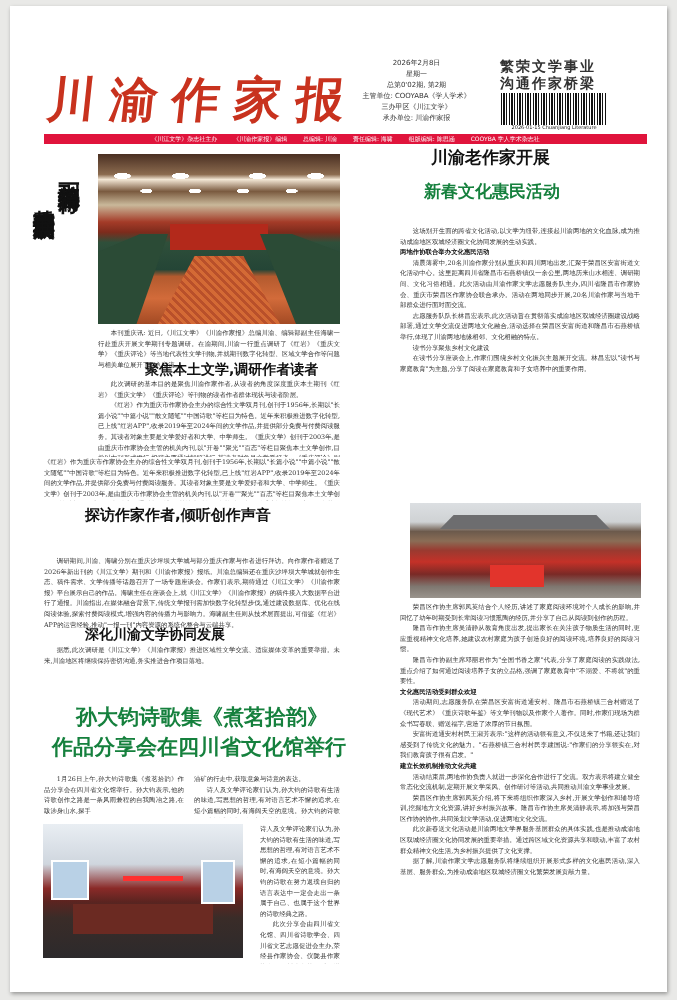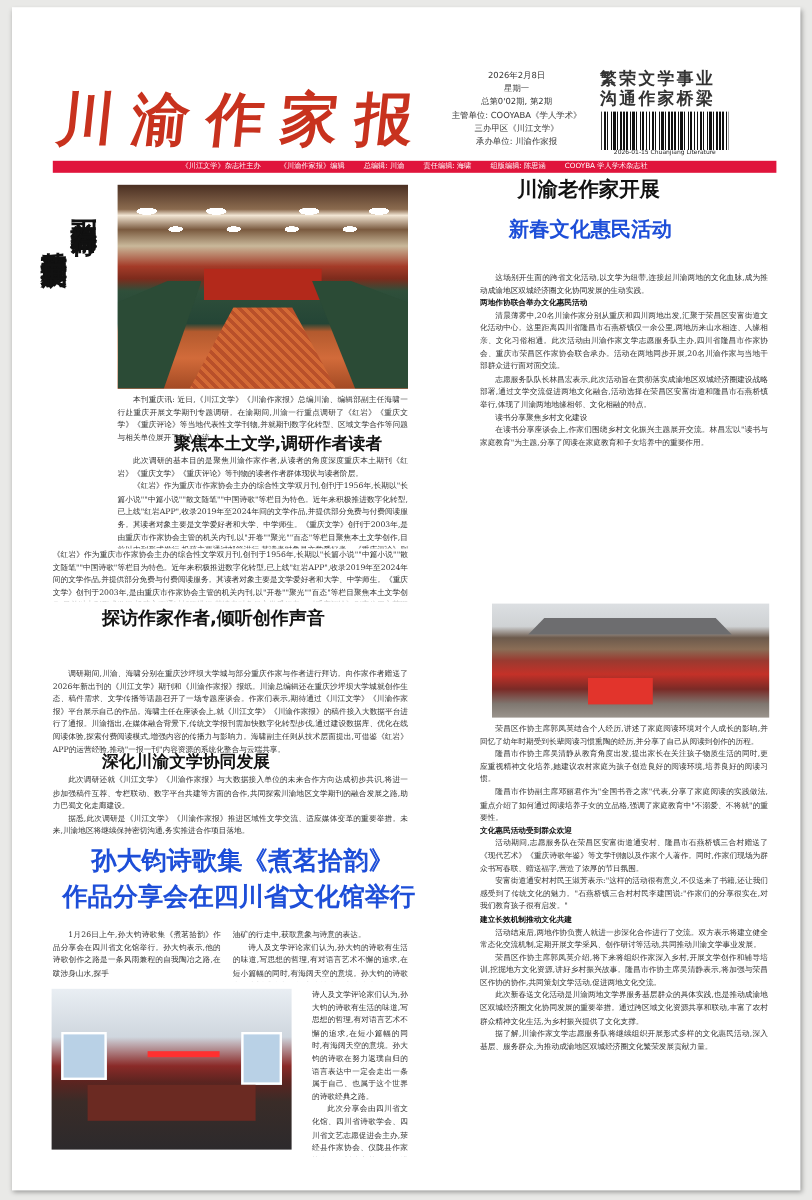--- a/index.html
+++ b/index.html
@@ -1,39 +1,39 @@
 <!DOCTYPE html>
 <html><head>
 <meta charset="utf-8">
 <style>
   html,body{margin:0;padding:0;}
   body{width:677px;height:1000px;background:#e9e9e7;font-family:"DejaVu Serif","Liberation Serif",serif;color:#222;overflow:hidden;position:relative;}
   .page{position:absolute;left:10px;top:6px;width:657px;height:986px;background:#fff;box-shadow:1px 2px 4px rgba(0,0,0,.35);}
   .masthead{position:absolute;left:0;top:0;width:657px;height:124px;}
   .logo{position:absolute;left:38px;top:62px;font-family:"DejaVu Serif",serif;font-size:48px;font-weight:bold;color:#c8321e;letter-spacing:14px;transform:skewX(-6deg);}
-  .issue-info{position:absolute;left:358px;top:52px;width:125px;font-family:"DejaVu Sans",sans-serif;font-size:7px;line-height:11px;color:#333;text-align:center;}
+  .issue-info{position:absolute;left:344px;top:52px;width:125px;font-family:"DejaVu Sans",sans-serif;font-size:7px;line-height:11px;color:#333;text-align:center;}
   .issue-info .row{white-space:nowrap;}
   .slogan{position:absolute;left:478px;top:52px;width:120px;text-align:center;font-family:"DejaVu Serif",serif;font-size:14px;line-height:17px;font-weight:bold;color:#333;letter-spacing:2px;}
   .barcode{position:absolute;left:491px;top:87px;width:106px;height:32px;background:repeating-linear-gradient(90deg,#111 0 1px,#fff 1px 2px,#111 2px 4px,#fff 4px 5px,#111 5px 6px,#fff 6px 8px);}
   .barcode-cap{position:absolute;left:484px;top:118px;width:120px;font-family:"DejaVu Sans",sans-serif;font-size:5px;text-align:center;color:#222;}
   .redbar{position:absolute;left:34px;top:128px;width:603px;height:10px;background:#e0143c;color:#fff;font-family:"DejaVu Sans",sans-serif;font-size:6px;line-height:10px;text-align:center;white-space:nowrap;overflow:hidden;}
   .redbar span{margin:0 7px;}
   .vtitle{position:absolute;font-family:"DejaVu Sans",sans-serif;font-weight:bold;color:#111;writing-mode:vertical-rl;font-size:22px;letter-spacing:1px;line-height:24px;}
   .photo{position:absolute;overflow:hidden;}
   .photo1{left:88px;top:148px;width:242px;height:170px;background:linear-gradient(180deg,#4a2f22 0%,#8b6b4f 12%,#f2e6d4 15%,#7a5a3f 22%,#c9b89a 30%,#a43b28 40%,#7d2b1c 46%,#2f4f3a 52%,#244536 68%,#b35a2e 72%,#d26b3a 85%,#a34a24 100%);}
   .photo1 .lights{position:absolute;left:0;top:10px;width:100%;height:60px;background:radial-gradient(ellipse 14px 5px at 10% 20%,#fff 60%,transparent 61%),radial-gradient(ellipse 14px 5px at 34% 20%,#fff 60%,transparent 61%),radial-gradient(ellipse 14px 5px at 66% 20%,#fff 60%,transparent 61%),radial-gradient(ellipse 14px 5px at 90% 20%,#fff 60%,transparent 61%),radial-gradient(ellipse 10px 4px at 20% 45%,#fff 60%,transparent 61%),radial-gradient(ellipse 10px 4px at 40% 45%,#fff 60%,transparent 61%),radial-gradient(ellipse 10px 4px at 60% 45%,#fff 60%,transparent 61%),radial-gradient(ellipse 10px 4px at 80% 45%,#fff 60%,transparent 61%);}
   .photo1 .banner{position:absolute;left:72px;top:70px;width:98px;height:26px;background:#b3291b;}
   .photo1 .carpet{position:absolute;left:60px;bottom:0;width:122px;height:68px;background:repeating-linear-gradient(45deg,#d46a35 0 3px,#b9502a 3px 6px);clip-path:polygon(30% 0,70% 0,100% 100%,0 100%);}
   .photo1 .tableL{position:absolute;left:0;bottom:0;width:70px;height:90px;background:#2b4b36;clip-path:polygon(60% 0,100% 0,55% 100%,0 100%,0 20%);}
   .photo1 .tableR{position:absolute;right:0;bottom:0;width:80px;height:90px;background:#2b4b36;clip-path:polygon(0 0,40% 0,100% 20%,100% 100%,45% 100%);}
   .txt{position:absolute;font-family:"DejaVu Serif",serif;font-size:6.4px;line-height:10.6px;color:#333;text-align:justify;}
   .txt p{margin:0;text-indent:2em;}
   .h2{position:absolute;font-family:"DejaVu Sans",sans-serif;font-weight:bold;color:#111;white-space:nowrap;}
   .sub{font-family:"DejaVu Sans",sans-serif;font-weight:bold;color:#111;text-indent:0 !important;}
-  .blue{color:#1d4ed8;}
+  .blue{color:#15803d;}
   .photo2{left:43px;top:822px;width:200px;height:134px;background:linear-gradient(180deg,#e9eef3 0%,#cfd6de 30%,#8a2a28 48%,#5b2420 58%,#3a2c28 70%,#2c2a2c 100%);}
   .photo2 .redtxt{position:absolute;left:80px;top:52px;width:60px;height:5px;background:#ff3030;}
   .photo2 .win{position:absolute;left:8px;top:36px;width:34px;height:36px;background:#b9d1e6;border:2px solid #fff;}
   .photo2 .win2{position:absolute;right:8px;top:36px;width:30px;height:40px;background:#b9d1e6;border:2px solid #fff;}
   .photo2 .table{position:absolute;left:30px;top:80px;width:140px;height:30px;background:#6b2a22;}
   .photo3{left:400px;top:497px;width:231px;height:95px;background:linear-gradient(180deg,#dcdfe2 0%,#cfd2d4 20%,#6c5a4c 30%,#8a6d56 40%,#9a3a30 50%,#c43128 62%,#7a2a26 75%,#7f7770 88%,#9a948d 100%);}
   .photo3 .roof{position:absolute;left:30px;top:12px;width:170px;height:14px;background:#6d6d6f;clip-path:polygon(8% 0,92% 0,100% 100%,0 100%);}
   .photo3 .banner{position:absolute;left:80px;top:62px;width:54px;height:22px;background:#e2342c;}
   .footer-editor{position:absolute;left:565px;top:965px;font-family:"DejaVu Sans",sans-serif;font-weight:bold;font-size:7.5px;color:#1f5fa8;white-space:nowrap;margin-top:40px;}
 </style>
@@ -94,21 +94,20 @@
     <p style="text-indent:0">《红岩》作为重庆市作家协会主办的综合性文学双月刊,创刊于1956年,长期以"长篇小说""中篇小说""散文随笔""中国诗歌"等栏目为特色。近年来积极推进数字化转型,已上线"红岩APP",收录2019年至2024年间的文学作品,并提供部分免费与付费阅读服务。其读者对象主要是文学爱好者和大学、中学师生。《重庆文学》创刊于2003年,是由重庆市作家协会主管的机关内刊,以"开卷""聚光""百态"等栏目聚焦本土文学创作,目前以内刊形式发行,投稿主要通过邮箱进行,其读者对象是文学爱好者。《重庆评论》则定位于文艺理论与评论领域,以双月刊形式持续推动学术与批评交流,其作者主要大学院校师生和文学爱好者,读者对象则主要是全省范围内的各大专院校师生。</p>
   </div>
 
   <div class="h2" style="left:75px;top:500px;font-size:15px;">探访作家作者,倾听创作声音</div>
   <div class="txt" style="left:34px;top:550px;width:296px;height:84px;overflow:hidden;">
     <p>调研期间,川渝、海啸分别在重庆沙坪坝大学城与部分重庆作家与作者进行拜访。向作家作者赠送了2026年新出刊的《川江文学》期刊和《川渝作家报》报纸。川渝总编辑还在重庆沙坪坝大学城就创作生态、稿件需求、文学传播等话题召开了一场专题座谈会。作家们表示,期待通过《川江文学》《川渝作家报》平台展示自己的作品。海啸主任在座谈会上,就《川江文学》《川渝作家报》的稿件接入大数据平台进行了通报。川渝指出,在媒体融合背景下,传统文学报刊需加快数字化转型步伐,通过建设数据库、优化在线阅读体验,探索付费阅读模式,增强内容的传播力与影响力。海啸副主任则从技术层面提出,可借鉴《红岩》APP的运营经验,推动"一报一刊"内容资源的系统化整合与云端共享。</p>
   </div>
 
   <div class="h2" style="left:75px;top:620px;font-size:14px;">深化川渝文学协同发展</div>
   <div class="txt" style="left:34px;top:639px;width:296px;height:54px;overflow:hidden;">
-    <p>此次调研还就《川江文学》《川渝作家报》与大数据接入单位的未来合作方向达成初步共识,将进一步加强稿件互荐、专栏联动、数字平台共建等方面的合作,共同探索川渝地区文学期刊的融合发展之路,助力巴蜀文化走廊建设。</p>
     <p>据悉,此次调研是《川江文学》《川渝作家报》推进区域性文学交流、适应媒体变革的重要举措。未来,川渝地区将继续保持密切沟通,务实推进合作项目落地。</p>
   </div>
 
   <div class="h2 blue" style="left:66px;top:697px;font-size:21px;">孙大钧诗歌集《煮茗拾韵》</div>
   <div class="h2 blue" style="left:42px;top:727px;font-size:21px;">作品分享会在四川省文化馆举行</div>
 
   <div class="txt" style="left:34px;top:768px;width:140px;height:44px;overflow:hidden;">
     <p>1月26日上午,孙大钧诗歌集《煮茗拾韵》作品分享会在四川省文化馆举行。孙大钧表示,他的诗歌创作之路是一条风雨兼程的自我陶冶之路,在跋涉身山水,探手</p>
   </div>
   <div class="txt" style="left:184px;top:768px;width:146px;height:44px;overflow:hidden;">
@@ -126,21 +125,21 @@
     <p style="text-indent:0">诗人及文学评论家们认为,孙大钧的诗歌有生活的味道,写思想的哲理,有对语言艺术不懈的追求,在短小篇幅的同时,有海阔天空的意境。孙大钧的诗歌在努力返璞自归的语言表达中一定会走出一条属于自己、也属于这个世界的诗歌经典之路。</p>
     <p>此次分享会由四川省文化馆、四川省诗歌学会、四川省文艺志愿促进会主办,荥经县作家协会、仪陇县作家协会、四川省文艺传播促进会承办,四川省作家协会副主席蒋学敏、四川省诗歌学会会长曾红耀以及四川诗人和评论家30余人出席分享会。(文图/王馨芳)</p>
   </div>
 
   <div class="h2" style="left:421px;top:140px;font-size:17px;">川渝老作家开展</div>
   <div class="h2 blue" style="left:414px;top:174px;font-size:17px;">新春文化惠民活动</div>
 
   <div class="txt" style="left:390px;top:220px;width:240px;height:272px;overflow:hidden;">
     <p>这场别开生面的跨省文化活动,以文学为纽带,连接起川渝两地的文化血脉,成为推动成渝地区双城经济圈文化协同发展的生动实践。</p>
     <p class="sub">两地作协联合举办文化惠民活动</p>
-    <p>清晨薄雾中,20名川渝作家分别从重庆和四川两地出发,汇聚于荣昌区安富街道文化活动中心。这里距离四川省隆昌市石燕桥镇仅一余公里,两地历来山水相连、人缘相亲、文化习俗相通。此次活动由川渝作家文学志愿服务队主办,四川省隆昌市作家协会、重庆市荣昌区作家协会联合承办。活动在两地同步开展,20名川渝作家与当地干部群众进行面对面交流。</p>
+    <p>清晨薄雾中,20名川渝作家分别从重庆和四川两地出发,汇聚于荣昌区安富街道文化活动中心。这里距离四川省隆昌市石燕桥镇仅一余公里,两地历来山水相连、调研期间、文化习俗相通。此次活动由川渝作家文学志愿服务队主办,四川省隆昌市作家协会、重庆市荣昌区作家协会联合承办。活动在两地同步开展,20名川渝作家与当地干部群众进行面对面交流。</p>
     <p>志愿服务队队长林昌宏表示,此次活动旨在贯彻落实成渝地区双城经济圈建设战略部署,通过文学交流促进两地文化融合,活动选择在荣昌区安富街道和隆昌市石燕桥镇举行,体现了川渝两地地缘相邻、文化相融的特点。</p>
     <p>读书分享聚焦乡村文化建设</p>
     <p>在读书分享座谈会上,作家们围绕乡村文化振兴主题展开交流。林昌宏以"读书与家庭教育"为主题,分享了阅读在家庭教育和子女培养中的重要作用。</p>
   </div>
 
   <div class="photo photo3">
     <div class="roof"></div>
       <div class="banner"></div>
   </div>
 

